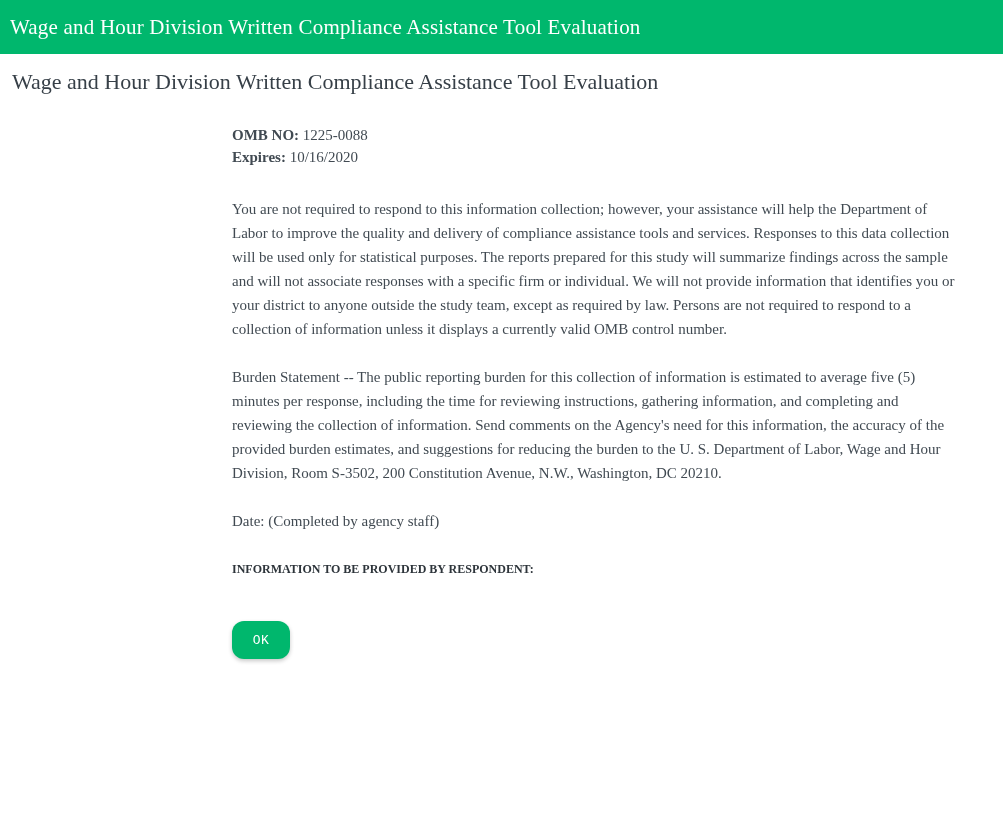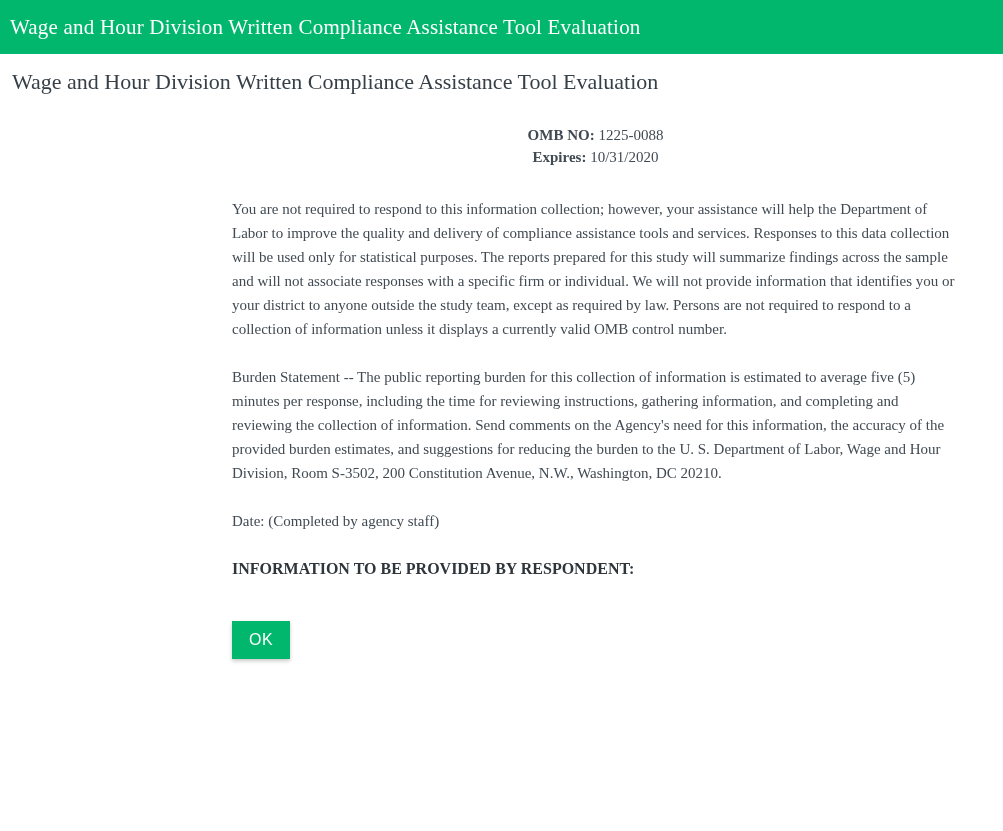--- a/index.html
+++ b/index.html
@@ -41,41 +41,41 @@
   }
   .content {
     margin: 28px 0 0 232px;
     width: 727px;
     color: var(--body-text);
     font-size: 15px;
     line-height: 24px;
   }
   .content p { margin: 0; }
   .agency-block { margin-bottom: 23px; }
-  .omb-block { margin-bottom: 29px; line-height: 22px; text-align: center; }
+  .omb-block { margin-bottom: 29px; line-height: 22px; }
   .omb-block strong { font-weight: bold; }
   .para { margin-bottom: 24px !important; }
   .staff-line { margin-bottom: 24px !important; }
   .respondent-heading {
     margin-bottom: 40px !important;
     font-weight: bold;
-    font-size: 16px;
+    font-size: 12px;
     color: #2e353b;
   }
   .ok-btn {
     display: block;
     min-width: 58px;
     height: 38px;
     padding: 0 16px;
     border: none;
-    border-radius: 0;
+    border-radius: 12px;
     background: var(--accent-green);
     color: #ffffff;
-    font-family: Liberation Sans, sans-serif;
-    font-size: 16px;
+    font-family: Liberation Mono, monospace;
+    font-size: 13px;
     letter-spacing: 0.5px;
     cursor: pointer;
     box-shadow: 0 2px 4px rgba(0,0,0,0.22);
     margin-bottom: 30px;
   }
 </style>
 </head>
 <body>
 
 <header class="topbar">
@@ -83,21 +83,21 @@
 </header>
 
 <main>
   <h2 class="page-heading">Wage and Hour Division Written Compliance Assistance Tool Evaluation</h2>
 
   <div class="content">
 
 
     <div class="omb-block">
       <p><strong>OMB NO:</strong> <span>1225-0088</span></p>
-      <p><strong>Expires:</strong> <span>10/31/2020</span></p>
+      <p><strong>Expires:</strong> <span>10/16/2020</span></p>
     </div>
 
     <p class="para">You are not required to respond to this information collection; however, your assistance will help the Department of Labor to improve the quality and delivery of compliance assistance tools and services. Responses to this data collection will be used only for statistical purposes. The reports prepared for this study will summarize findings across the sample and will not associate responses with a specific firm or individual. We will not provide information that identifies you or your district to anyone outside the study team, except as required by law. Persons are not required to respond to a collection of information unless it displays a currently valid OMB control number.</p>
 
     <p class="para">Burden Statement -- The public reporting burden for this collection of information is estimated to average five (5) minutes per response, including the time for reviewing instructions, gathering information, and completing and reviewing the collection of information. Send comments on the Agency's need for this information, the accuracy of the provided burden estimates, and suggestions for reducing the burden to the U. S. Department of Labor, Wage and Hour Division, Room S-3502, 200 Constitution Avenue, N.W., Washington, DC 20210.</p>
 
 
     <p class="staff-line">Date: (Completed by agency staff)</p>
 
     <p class="respondent-heading">INFORMATION TO BE PROVIDED BY RESPONDENT:</p>

